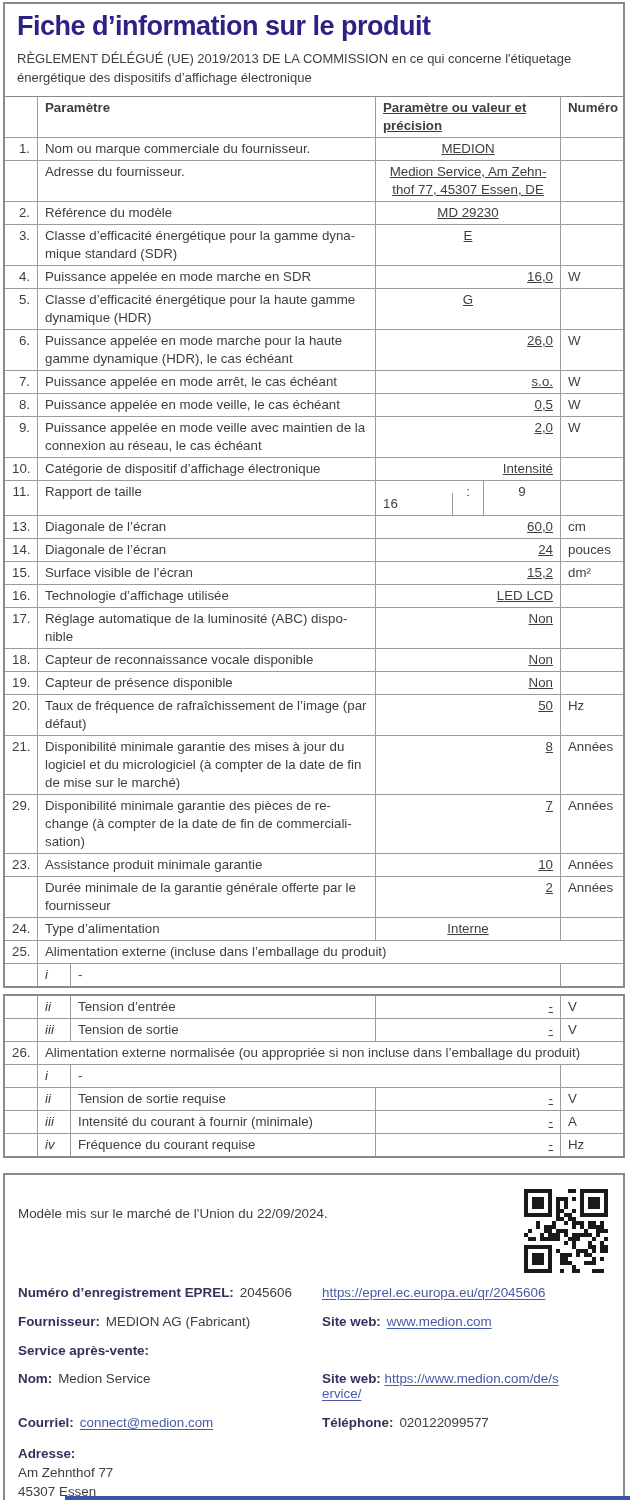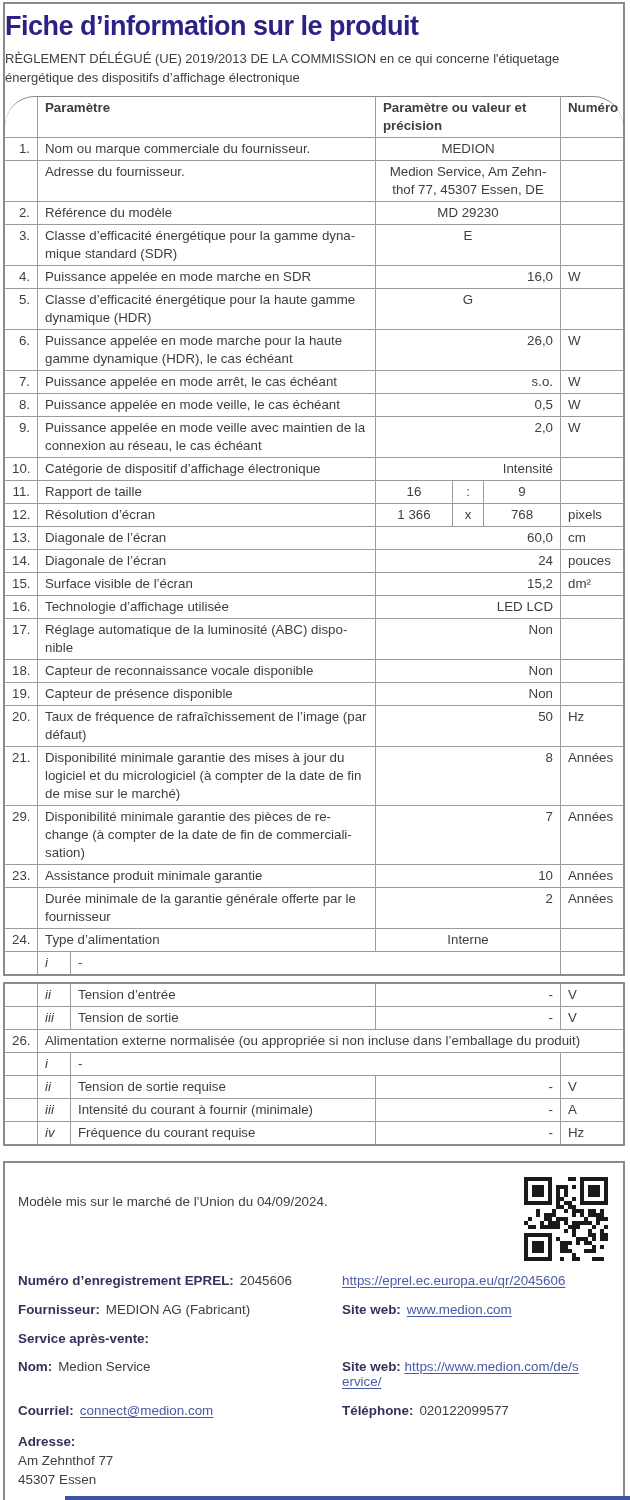--- a/index.html
+++ b/index.html
@@ -2,52 +2,52 @@
 <html><head>
 <meta charset="utf-8">
 <style>
   html,body{margin:0;padding:0;background:#ffffff;width:630px;height:1500px;overflow:hidden;}
   body{font-family:"Liberation Sans","DejaVu Sans",sans-serif;color:#3e3e3e;}
   .page{position:relative;width:630px;height:1500px;}
   .inner{padding:2px 5px 0 3px;}
 
   
   .box{border:2px solid #8a8a8a;background:#fff;}
-  .title-block{padding:7px 12px 9px 0;}
+  .title-block{padding:7px 12px 9px 12px;}
   .doc-title{font-size:27px;font-weight:bold;color:#2c2185;letter-spacing:-0.5px;}
   .doc-sub{font-size:13px;color:#3e3e3e;margin-top:7px;line-height:19px;}
 
   
-  .tbl{border-top:1px solid #8a8a8a;border-radius:30px;}
+  .tbl{border-top:1px solid #8a8a8a;}
   .tbl2{border:2px solid #8a8a8a;margin-top:6px;}
   .row{display:flex;border-bottom:1px solid #9b9b9b;align-items:stretch;font-size:13.3px;line-height:18px;}
   .row:last-child{border-bottom:none;}
   .cell{padding:2px 7px 2px 7px;border-right:1px solid #9b9b9b;box-sizing:border-box;}
   .c-num{width:33px;text-align:right;flex:0 0 auto;}
   .c-roman{width:33px;font-style:italic;flex:0 0 auto;}
   .c-param{flex:1 1 auto;}
-  .c-val{width:185px;flex:0 0 auto;}
-  .c-v1{width:77px;text-align:center;flex:0 0 auto;}
+  .c-val{width:185px;flex:0 0 auto;text-decoration:underline;}
+  .c-v1{width:77px;text-align:left;flex:0 0 auto;margin-top:12px;}
   .c-sep{width:31px;text-align:center;flex:0 0 auto;}
   .c-v2{width:77px;text-align:center;flex:0 0 auto;border-right:1px solid #9b9b9b;}
   .c-unit{width:62px;flex:0 0 auto;border-right:none;}
   .c-span{flex:1 1 auto;border-right:none;}
   .c-span-u{flex:1 1 auto;}
   .val-right{text-align:right;}
   .val-left{text-align:center;}
   .hdr .cell{font-weight:bold;}
 
   
   .footer-box{border:2px solid #8a8a8a;margin-top:15px;min-height:352px;box-sizing:border-box;padding:10px 13px 8px 13px;font-size:13.4px;}
   .fb-top{display:flex;justify-content:space-between;margin-bottom:12px;}
   .fb-note{margin-top:21px;}
   .qr-wrap{width:84px;height:84px;margin:4px 2px 0 0;flex:0 0 auto;}
   .fb-row{display:flex;margin-bottom:14px;}
   .fb-left{width:304px;flex:0 0 auto;}
-  .fb-right{width:241px;flex:0 0 auto;word-break:break-word;margin-left:20px;}
+  .fb-right{width:241px;flex:0 0 auto;word-break:break-word;}
   .lbl{font-weight:bold;color:#32325c;}
   .val{margin-left:6px;}
   a.lnk{color:#4a5aa5;text-decoration:underline;text-underline-offset:2px;word-break:break-all;}
   .addr-line{line-height:19px;}
   .mb-sm{margin-bottom:13px;}
   .bottom-rule{position:absolute;left:65px;right:0;bottom:0;height:4px;background:#3b55a5;}
 </style>
 </head>
 <body>
 
@@ -135,28 +135,20 @@
           </div>
           <div class="row">
             <div class="cell c-num">11.</div>
             <div class="cell c-param">Rapport de taille</div>
             <div class="cell c-v1">16</div>
             <div class="cell c-sep">:</div>
             <div class="cell c-v2">9</div>
             <div class="cell c-unit"></div>
           </div>
           <div class="row">
-            <div class="cell c-num">12.</div>
-            <div class="cell c-param">Résolution d’écran</div>
-            <div class="cell c-v1">1 366</div>
-            <div class="cell c-sep">x</div>
-            <div class="cell c-v2">768</div>
-            <div class="cell c-unit">pixels</div>
-          </div>
-          <div class="row">
             <div class="cell c-num">13.</div>
             <div class="cell c-param">Diagonale de l’écran</div>
             <div class="cell c-val val-right">60,0</div>
             <div class="cell c-unit">cm</div>
           </div>
           <div class="row">
             <div class="cell c-num">14.</div>
             <div class="cell c-param">Diagonale de l’écran</div>
             <div class="cell c-val val-right">24</div>
             <div class="cell c-unit">pouces</div>
@@ -221,20 +213,24 @@
             <div class="cell c-val val-right">2</div>
             <div class="cell c-unit">Années</div>
           </div>
           <div class="row">
             <div class="cell c-num">24.</div>
             <div class="cell c-param">Type d’alimentation</div>
             <div class="cell c-val val-left">Interne</div>
             <div class="cell c-unit"></div>
           </div>
           <div class="row">
+            <div class="cell c-num">25.</div>
+            <div class="cell c-span">Alimentation externe (incluse dans l’emballage du produit)</div>
+          </div>
+          <div class="row">
             <div class="cell c-num"></div>
             <div class="cell c-roman">i</div>
             <div class="cell c-span-u">-</div>
             <div class="cell c-unit"></div>
           </div>
         </div>
     </div>
 
     <div class="tbl2" id="table2">
 
@@ -280,21 +276,21 @@
           <div class="cell c-num"></div>
           <div class="cell c-roman">iv</div>
           <div class="cell c-param">Fréquence du courant requise</div>
           <div class="cell c-val val-right">-</div>
           <div class="cell c-unit">Hz</div>
         </div>
       </div>
 
     <div class="footer-box">
       <div class="fb-top">
-        <div class="fb-note">Modèle mis sur le marché de l’Union du 04/09/2024.</div>
+        <div class="fb-note">Modèle mis sur le marché de l’Union du 22/09/2024.</div>
         <div class="qr-wrap" id="qr"><svg width="84" height="84">
               <rect x="44" y="0" width="4" height="4" fill="#1a1a1a"></rect>
               <rect x="48" y="0" width="4" height="4" fill="#1a1a1a"></rect>
               <rect x="32" y="8" width="4" height="4" fill="#1a1a1a"></rect>
               <rect x="36" y="8" width="4" height="4" fill="#1a1a1a"></rect>
               <rect x="40" y="8" width="4" height="4" fill="#1a1a1a"></rect>
               <rect x="48" y="8" width="4" height="4" fill="#1a1a1a"></rect>
               <rect x="32" y="12" width="4" height="4" fill="#1a1a1a"></rect>
               <rect x="40" y="12" width="4" height="4" fill="#1a1a1a"></rect>
               <rect x="32" y="16" width="4" height="4" fill="#1a1a1a"></rect>

